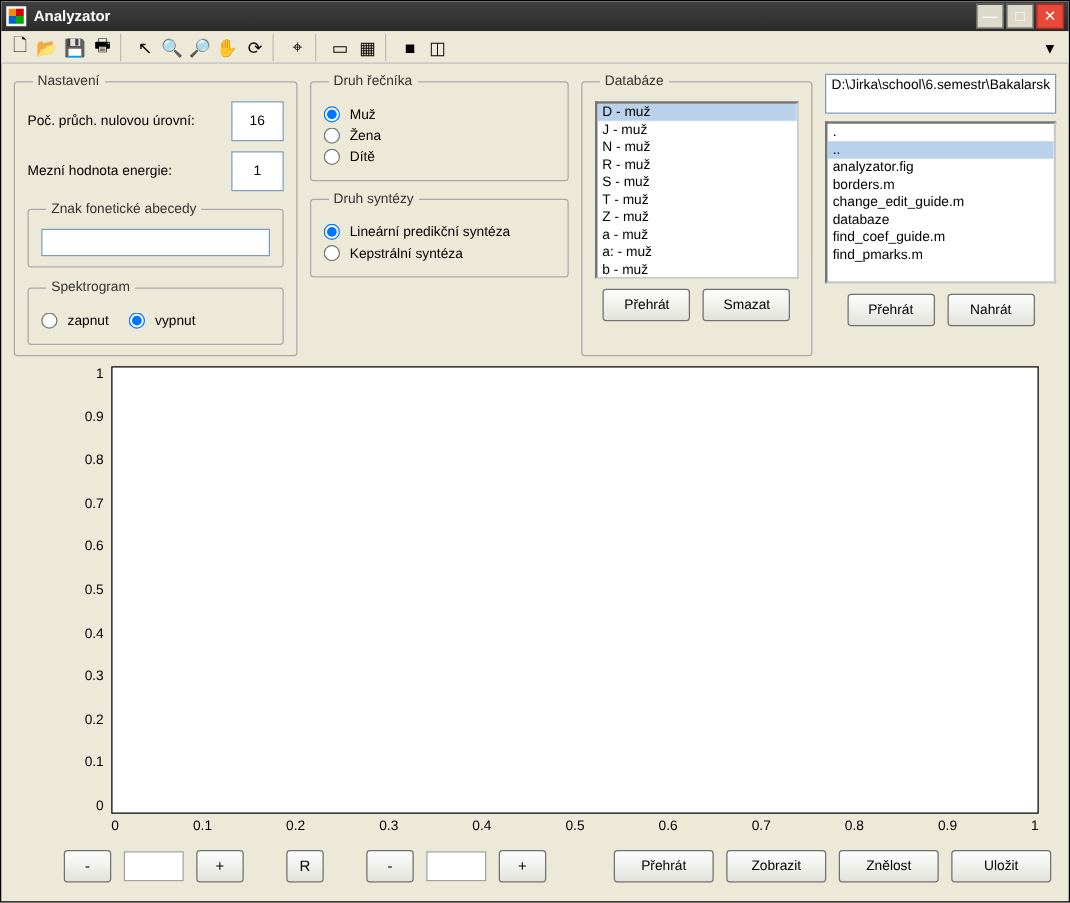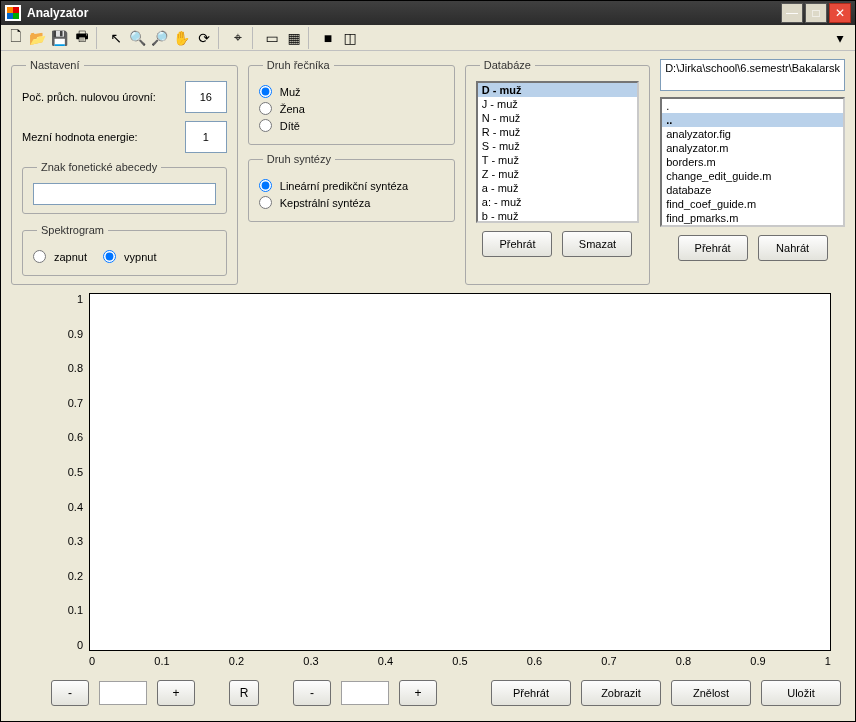--- a/index.html
+++ b/index.html
@@ -85,21 +85,21 @@
 }
 .radio-row { display:flex; align-items:flex-end; gap:5px; margin: 4px 0; cursor:pointer;}
 .radio-row input { margin-right: 3px; }
 .radio-pair { display:flex; gap:16px; }
 
 .listbox {
   width: 100%; height: 142px; background:#fff;
   border: 2px inset #c9c9c9; overflow-y: scroll; font-size: 11px;
 }
 .listbox .item { padding: 1px 4px; cursor:pointer; white-space:nowrap;}
-.listbox .item.selected { background: #b9d1ea; font-weight: bold; }
+.listbox .item.selected { background: #b9d1ea; }
 
 .btn {
   height: 26px; min-width: 70px;
   border: 1px solid #707070; border-radius: 3px;
   background: linear-gradient(#fdfdfd,#e3e3dc);
   cursor:pointer; font-size: 11px;
 }
 .btnrow { display:flex; gap:10px; justify-content:center; margin-top:8px;}
 
 .pathbox{
@@ -258,21 +258,20 @@
         </div>
       </fieldset>
     </div>
 
     <div class="col4">
       <div class="pathbox">D:\Jirka\school\6.semestr\Bakalarsk</div>
       <div class="listbox" id="file-list" style="height:130px;">
           <div class="item">.</div>
           <div class="item selected">..</div>
           <div class="item">analyzator.fig</div>
-          <div class="item">analyzator.m</div>
           <div class="item">borders.m</div>
           <div class="item">change_edit_guide.m</div>
           <div class="item">databaze</div>
           <div class="item">find_coef_guide.m</div>
           <div class="item">find_pmarks.m</div>
         </div>
       <div class="btnrow">
         <button class="btn">Přehrát</button>
         <button class="btn">Nahrát</button>
       </div>

